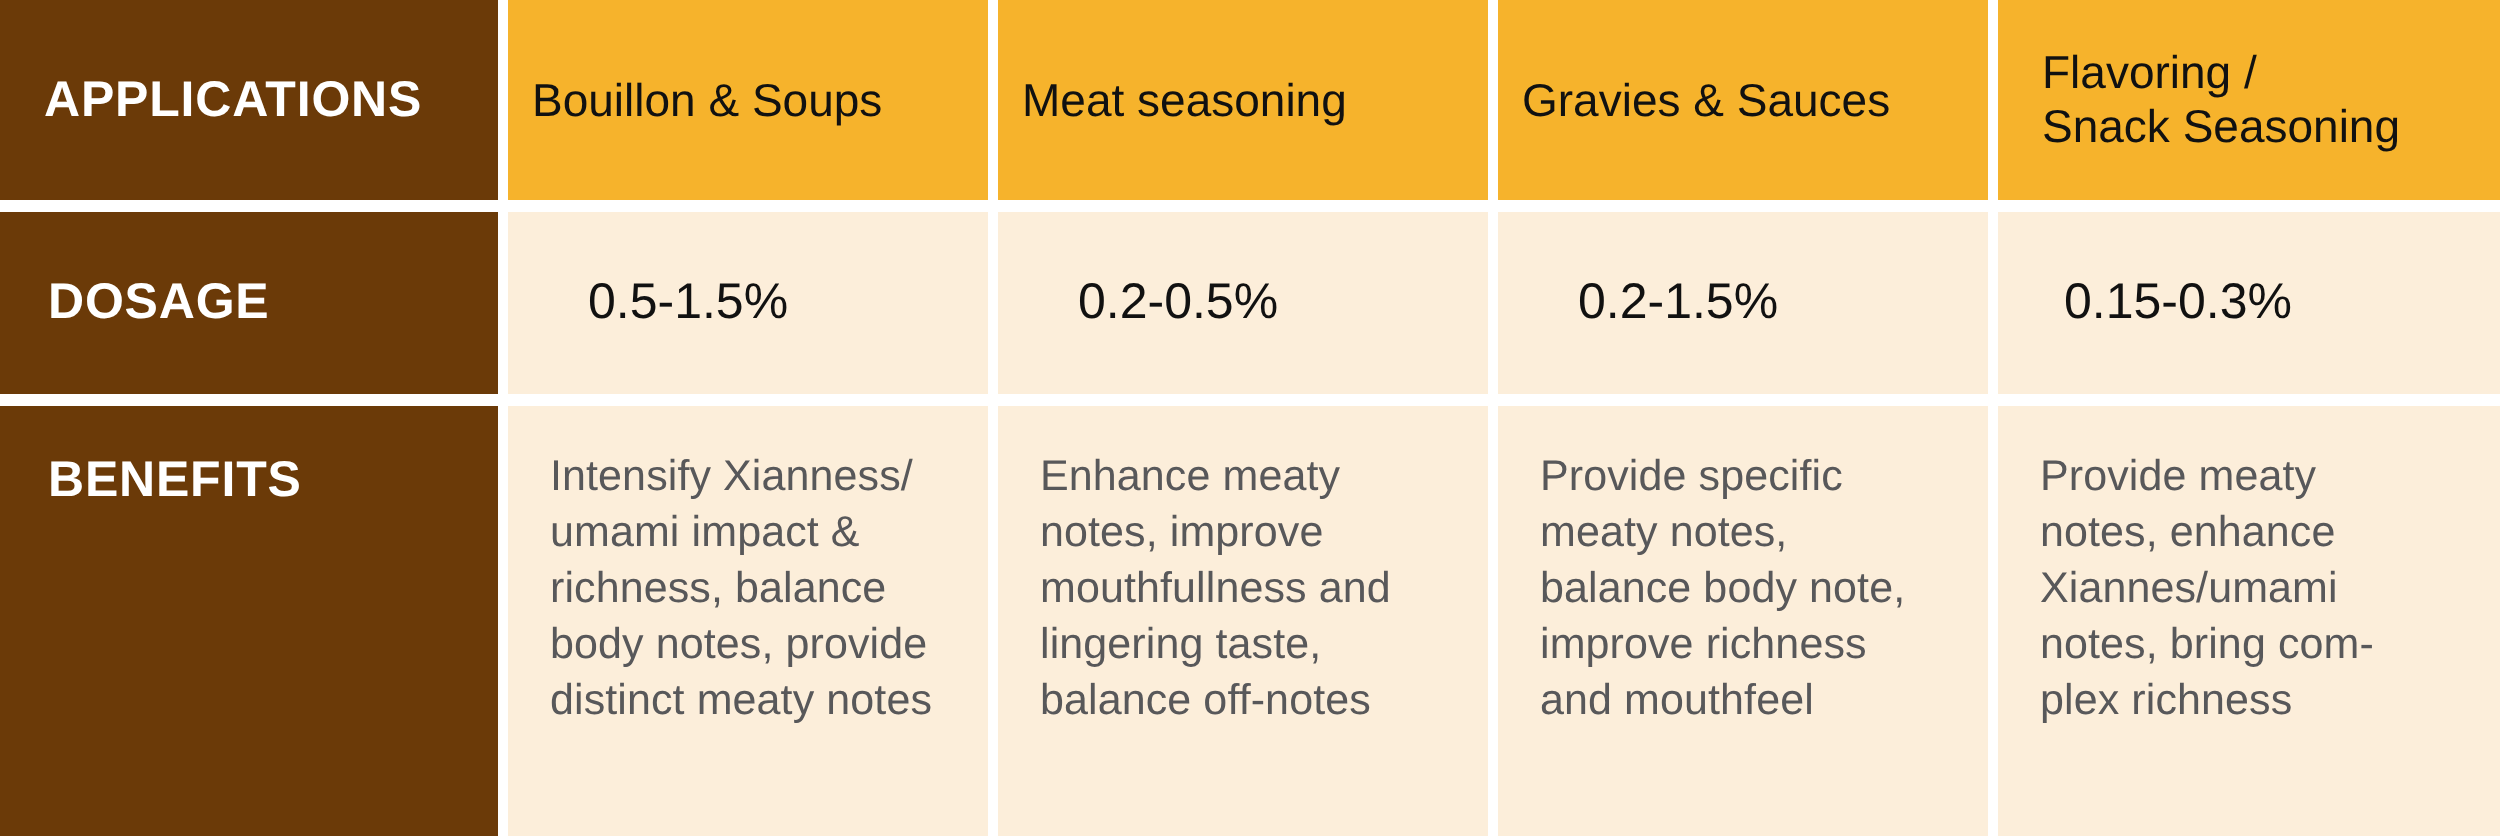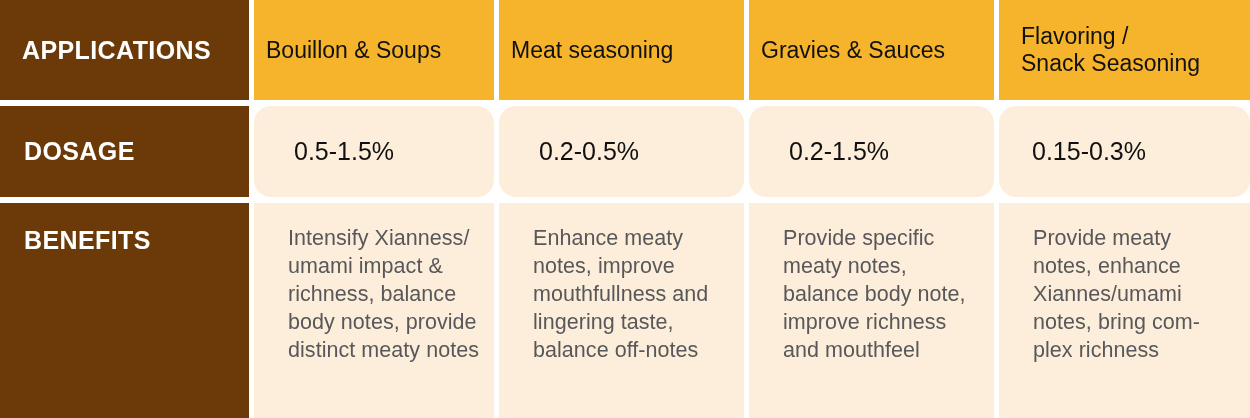--- a/index.html
+++ b/index.html
@@ -73,35 +73,34 @@
   .head-cell.head-multiline .head-text {
     text-align: left;
   }
 
   
   .dose-cell {
     background: #FCEEDA;
     display: flex;
     align-items: center;
     padding-left: 40px;
-    border-radius: 17px;
   }
   .dose-cell .dose-text {
     color: #111111;
     font-family: "Liberation Sans", sans-serif;
     font-size: 25px;
     line-height: 1.1;
     white-space: nowrap;
   }
   .dose-cell.dose-4 { padding-left: 33px; }
 
   
   .ben-cell {
     background: #FCEEDA;
-    padding: 22px 14px 0 34px;
+    padding: 22px 14px 0 21px;
   }
   .ben-cell .ben-text {
     display: block;
     color: #58585A;
     font-family: "Liberation Sans", sans-serif;
     font-size: 21.5px;
     line-height: 1.30;
     white-space: pre-line;
     letter-spacing: 0.05px;
   }

